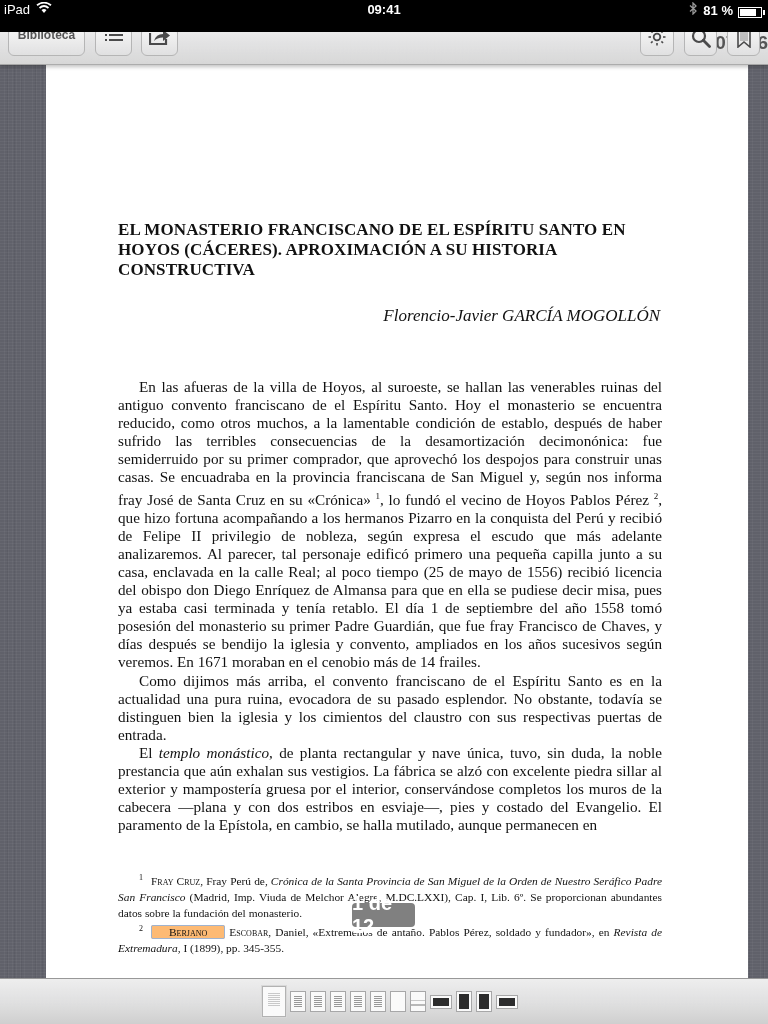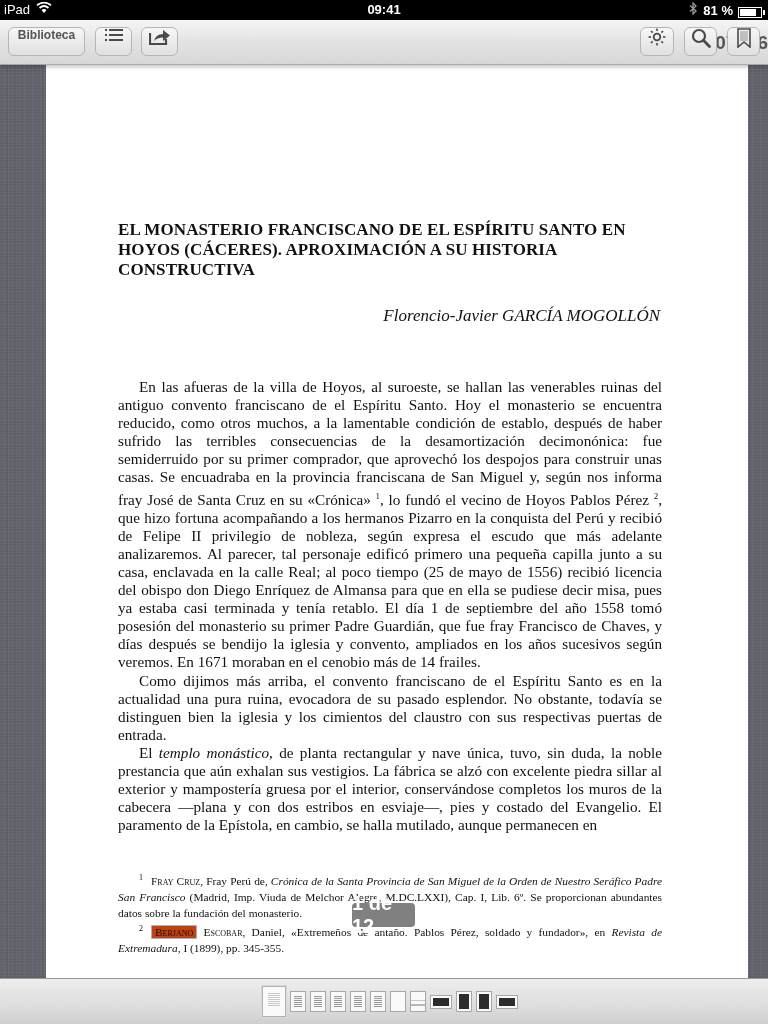--- a/index.html
+++ b/index.html
@@ -11,21 +11,21 @@
   .linen {
     position:absolute; left:0; top:20px; width:768px; height:1004px;
     background-color:#60616a;
     background-image:
       repeating-linear-gradient(0deg, rgba(255,255,255,0.04) 0 1px, transparent 1px 3px),
       repeating-linear-gradient(90deg, rgba(255,255,255,0.035) 0 1px, transparent 1px 4px),
       repeating-linear-gradient(90deg, rgba(0,0,0,0.05) 0 1px, transparent 1px 7px);
   }
   
   .statusbar {
-    position:absolute; left:0; top:0; width:768px; height:20px; background:#000;
+    position:absolute; left:0; top:0; width:768px; height:32px; background:#000;
     color:#fff; font-size:13px; font-weight:bold; z-index:10;
   }
   .sb-left { position:absolute; left:4px; top:2px; display:flex; align-items:center; gap:6px; font-weight:normal; }
   .sb-center { position:absolute; left:0; right:0; top:2px; text-align:center; }
   .sb-right { position:absolute; right:6px; top:2px; display:flex; align-items:flex-end; gap:5px; font-weight:normal; }
   .battery { width:22px; height:9px; border:1px solid #fff; position:relative; display:inline-block; }
   .battery::after { content:""; position:absolute; right:-4px; top:2px; width:2px; height:5px; background:#fff; }
   .battery .fill { position:absolute; left:1px; top:1px; bottom:1px; background:#fff; }
   
   .toolbar {
@@ -62,21 +62,21 @@
     font-size:15.2px; line-height:18.1px; text-align:justify;
   }
   .body-text p { margin:0; text-indent:21px; }
   .footnotes {
     position:absolute; left:72px; top:806px; width:544px;
     font-size:11.4px; line-height:16px; text-align:justify;
   }
   .footnotes p { margin:0; text-indent:21px; }
   .fn-num { font-size:8px; vertical-align:super; margin-right:8px; }
   .sc { font-variant:small-caps; }
-  .hl { background:#c2410c; border:1px solid #9fb3cf; border-radius:2px; padding:0 3px; }
+  .hl { background:#fdba74; border:1px solid #9fb3cf; border-radius:2px; padding:0 17px; }
   sup.ref { font-size:9px; }
   
   .page-indicator {
     position:absolute; left:352px; top:903px; width:63px; height:24px; border-radius:4px;
     background:rgba(110,110,110,0.88); color:#fff; font-size:20px; font-weight:bold;
     display:flex; align-items:center; justify-content:center; z-index:6;
   }
   
   .scrubber {
     position:absolute; left:0; top:978px; width:768px; height:46px; z-index:5;

